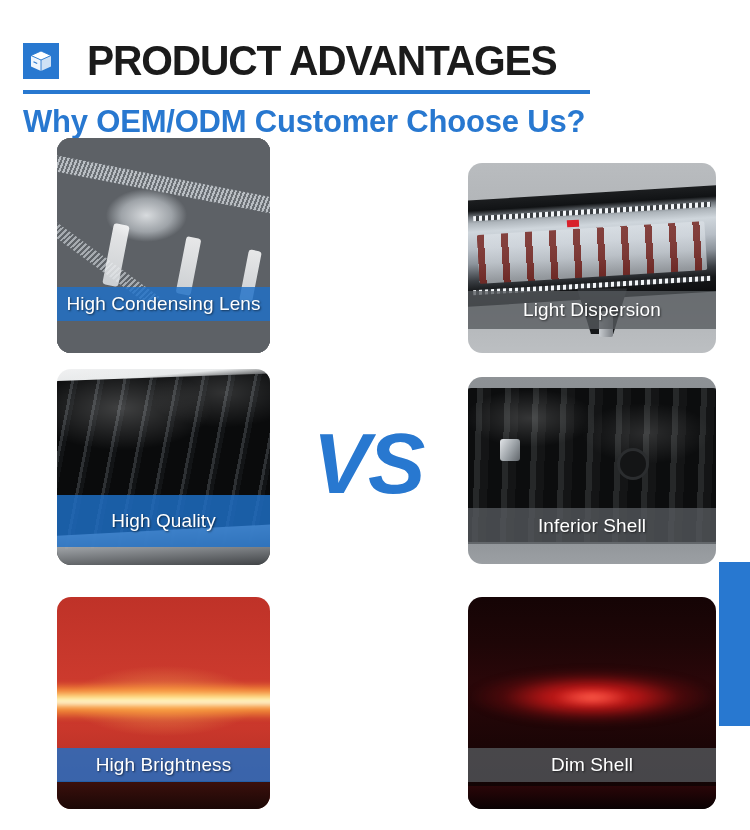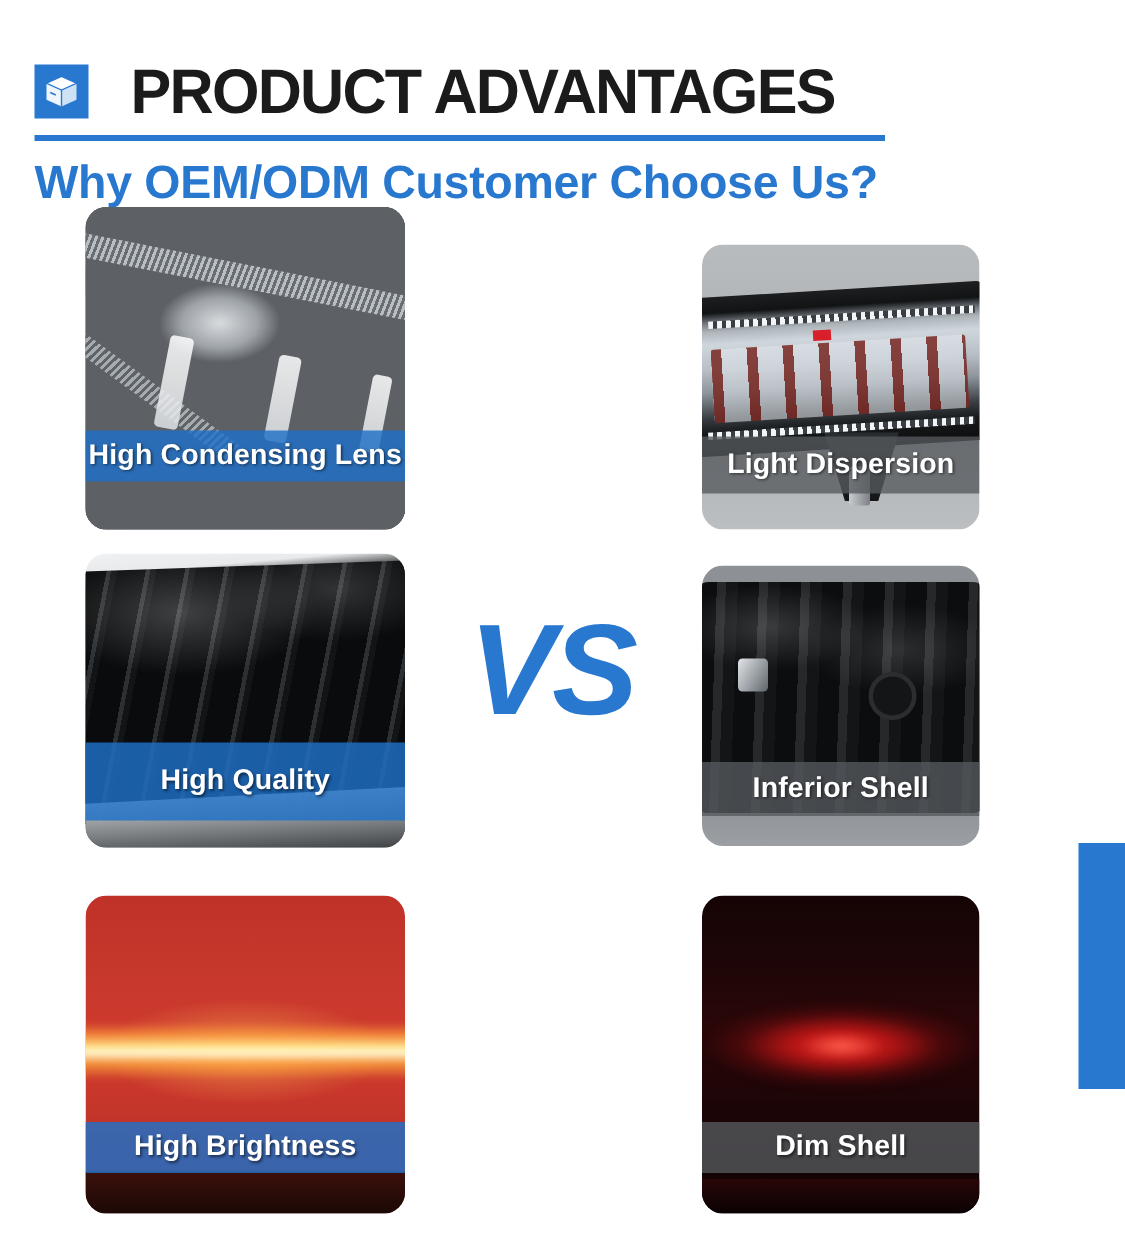--- a/index.html
+++ b/index.html
@@ -78,48 +78,48 @@
   .row.r1 { top: 0px; }
   .row.r2 { top: 9px; }
   .row.r3 { top: 15px; }
 
   .card {
     position: absolute;
     border-radius: 14px;
     overflow: hidden;
   }
   .card.left  { left: 57px;  width: 213px; }
-  .card.right { left: 468px; width: 185px; }
+  .card.right { left: 468px; width: 248px; }
 
   .card .photo {
     position: absolute;
     inset: 0;
   }
   .label-bar {
     position: absolute;
     left: 0;
     right: 0;
     display: flex;
     align-items: center;
     justify-content: center;
     text-align: left;
     color: #ffffff;
-    font-weight: bold;
+    font-weight: normal;
     text-shadow: 1px 1px 2px rgba(0,0,0,0.55);
     letter-spacing: 0.1px;
     line-height: 1.08;
   }
   .label-bar.blue { background: rgba(30,112,200,0.82); }
   .label-bar.gray { background: rgba(86,90,94,0.78); }
 
   
   .vs {
     position: absolute;
     left: 288px;
-    top: 404px;
+    top: 420px;
     width: 160px;
     text-align: center;
     font-family: "Liberation Sans", sans-serif;
     font-size: 86px;
     font-weight: bold;
     font-style: italic;
     color: #2878d0;
     line-height: 1;
     letter-spacing: -2px;
   }

